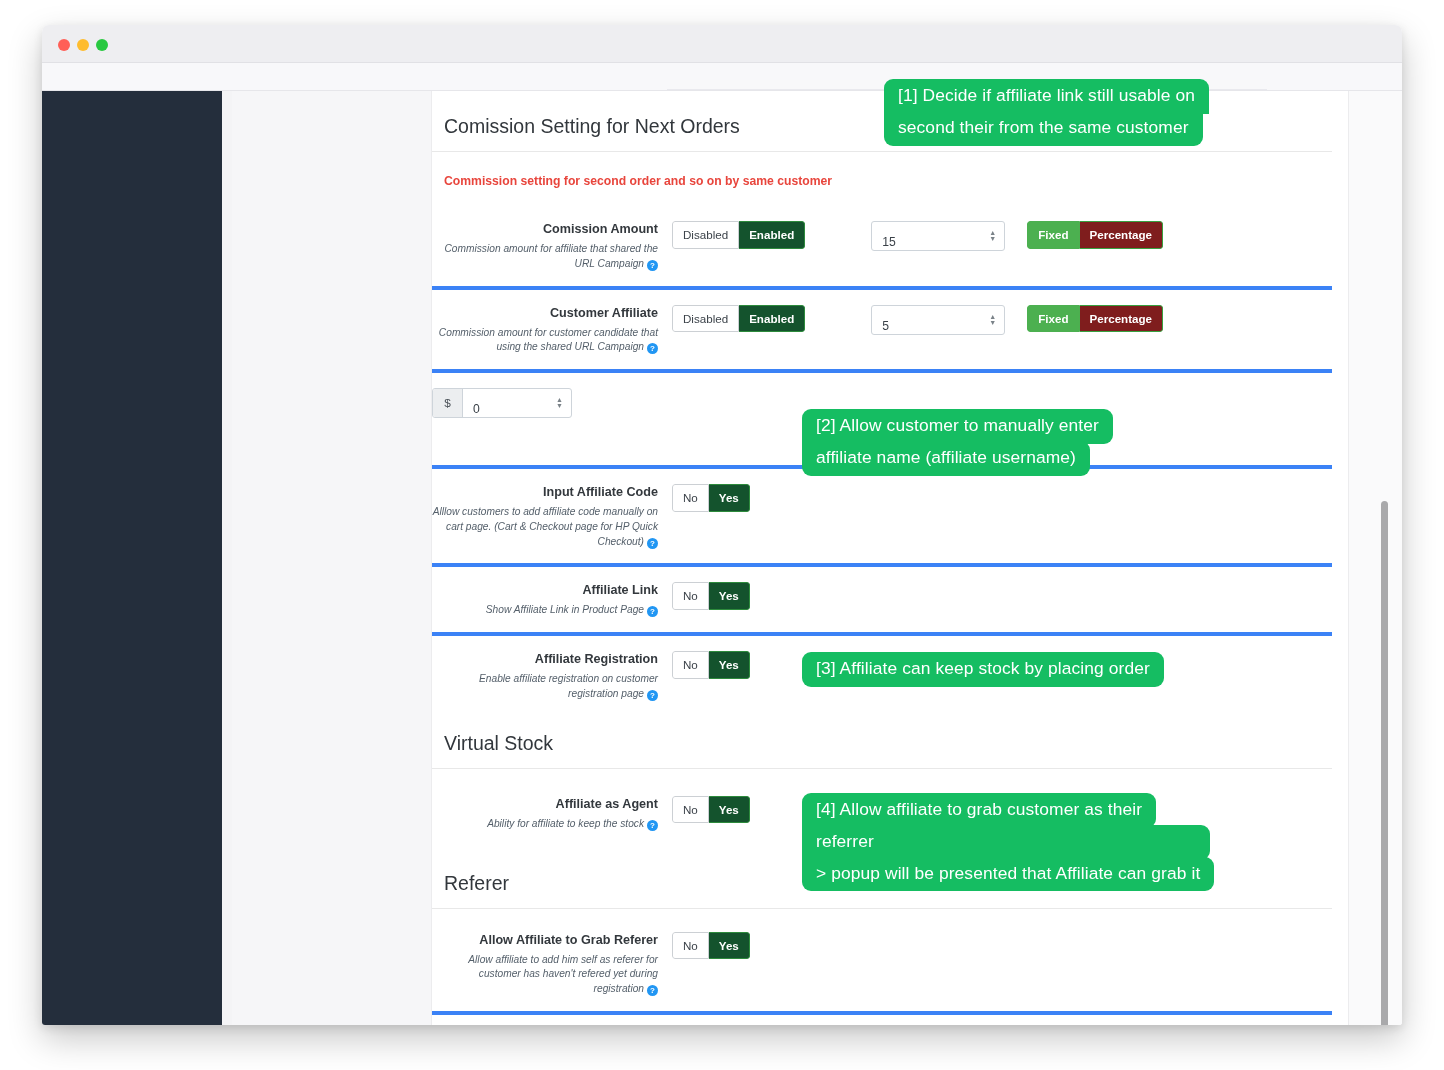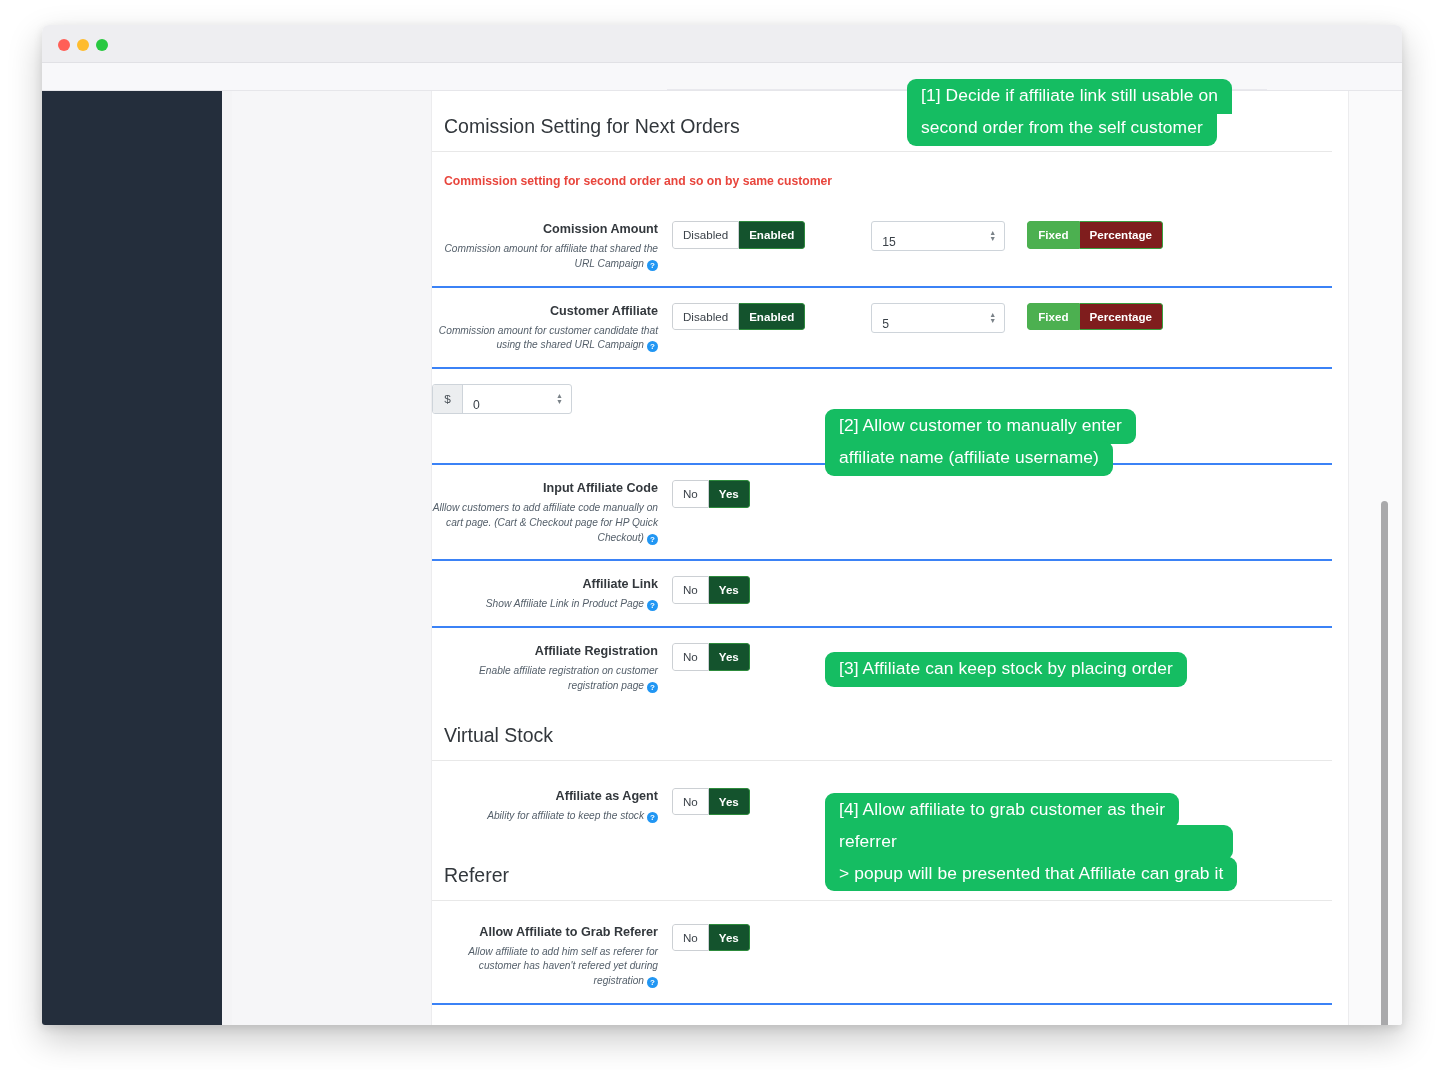--- a/index.html
+++ b/index.html
@@ -103,21 +103,21 @@
     color: #e8453c;
     font-size: 12.2px;
     padding: 22px 0 18px 12px;
     font-weight: 600;
   }
 
   
   .row {
     display: flex;
     align-items: flex-start;
-    border-bottom: 2px solid #3b82f6;
+    border-bottom: 4px solid #3b82f6;
     min-height: 68px;
     padding: 14px 0 14px 0;
   }
   .row.noline { border-bottom: none; }
   .row-label {
     width: 240px;
     flex: 0 0 240px;
     text-align: right;
     padding-right: 14px;
     padding-top: 1px;
@@ -248,21 +248,20 @@
   .num-input-3 { width: 140px; }
   .num-input-4 { width: 88px; }
 
   
   .callout {
     position: absolute;
     z-index: 40;
     font-family: "Liberation Sans", sans-serif;
     color: #ffffff;
     letter-spacing: 0.1px;
-    margin-left: 23px;
   }
   .callout .cline {
     display: block;
     background: #15bd62;
     color: #ffffff;
     font-size: 17.4px;
     line-height: 1.02;
     padding: 8px 14px 9px 14px;
     width: fit-content;
     border-radius: 9px;
@@ -450,21 +449,21 @@
     <div id="scroll-gutter">
       <div id="scrollbar-track"></div>
     </div>
     <div id="scrollbar-thumb"></div>
 
   </div>
 </div>
 
 <div class="callout c1">
   <span class="cline">[1] Decide if affiliate link still usable on</span>
-  <span class="cline">second order from the self customer</span>
+  <span class="cline">second their from the same customer</span>
 </div>
 
 <div class="callout c2">
   <span class="cline">[2] Allow customer to manually enter</span>
   <span class="cline">affiliate name (affiliate username)</span>
 </div>
 
 <div class="callout c3">
   <span class="cline">[3] Affiliate can keep stock by placing order</span>
 </div>

